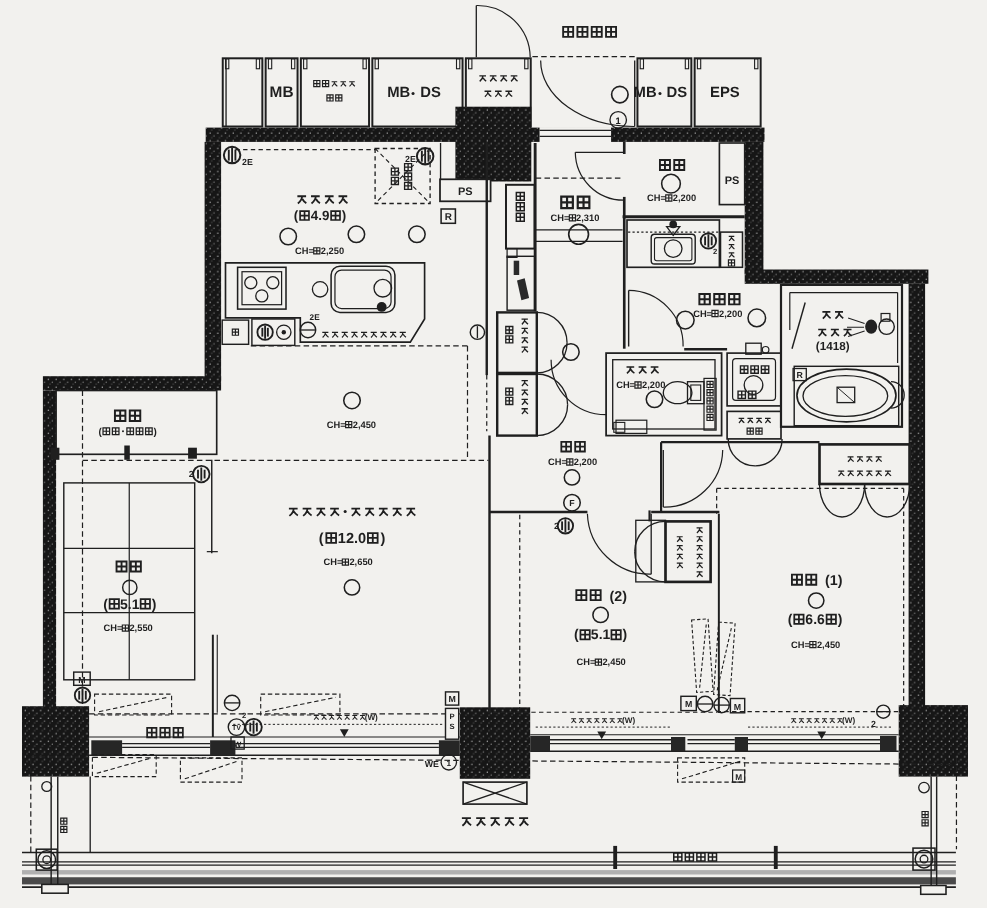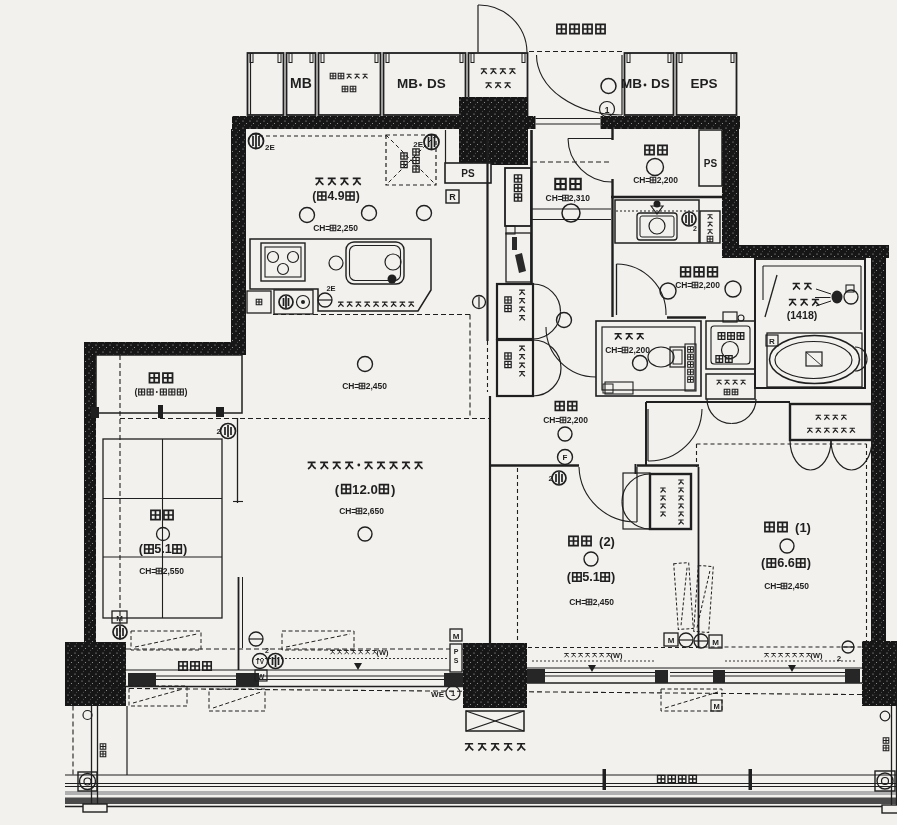--- a/index.html
+++ b/index.html
@@ -1,17 +1,17 @@
 <!DOCTYPE html>
 <html><head>
 <meta charset="utf-8">
 <style>
 html,body{margin:0;padding:0;background:#f2f1ee;}
 body{font-family:"Liberation Sans",sans-serif;}
-#plan{position:relative;width:839px;height:825px;padding-left:45px;}
+#plan{position:relative;width:839px;height:825px;}
 </style>
 </head>
 <body>
 <div id="plan"><svg width="897" height="825" viewBox="0 0 897 825">
 <defs>
 <pattern id="w" width="7" height="7" patternUnits="userSpaceOnUse">
 <rect width="7" height="7" fill="#161616"></rect>
 <circle cx="2" cy="2" r="0.6" fill="#b9b9b9"></circle>
 <circle cx="5.5" cy="4.5" r="0.55" fill="#a0a0a0"></circle>
 <circle cx="3.5" cy="6.2" r="0.45" fill="#808080"></circle>

